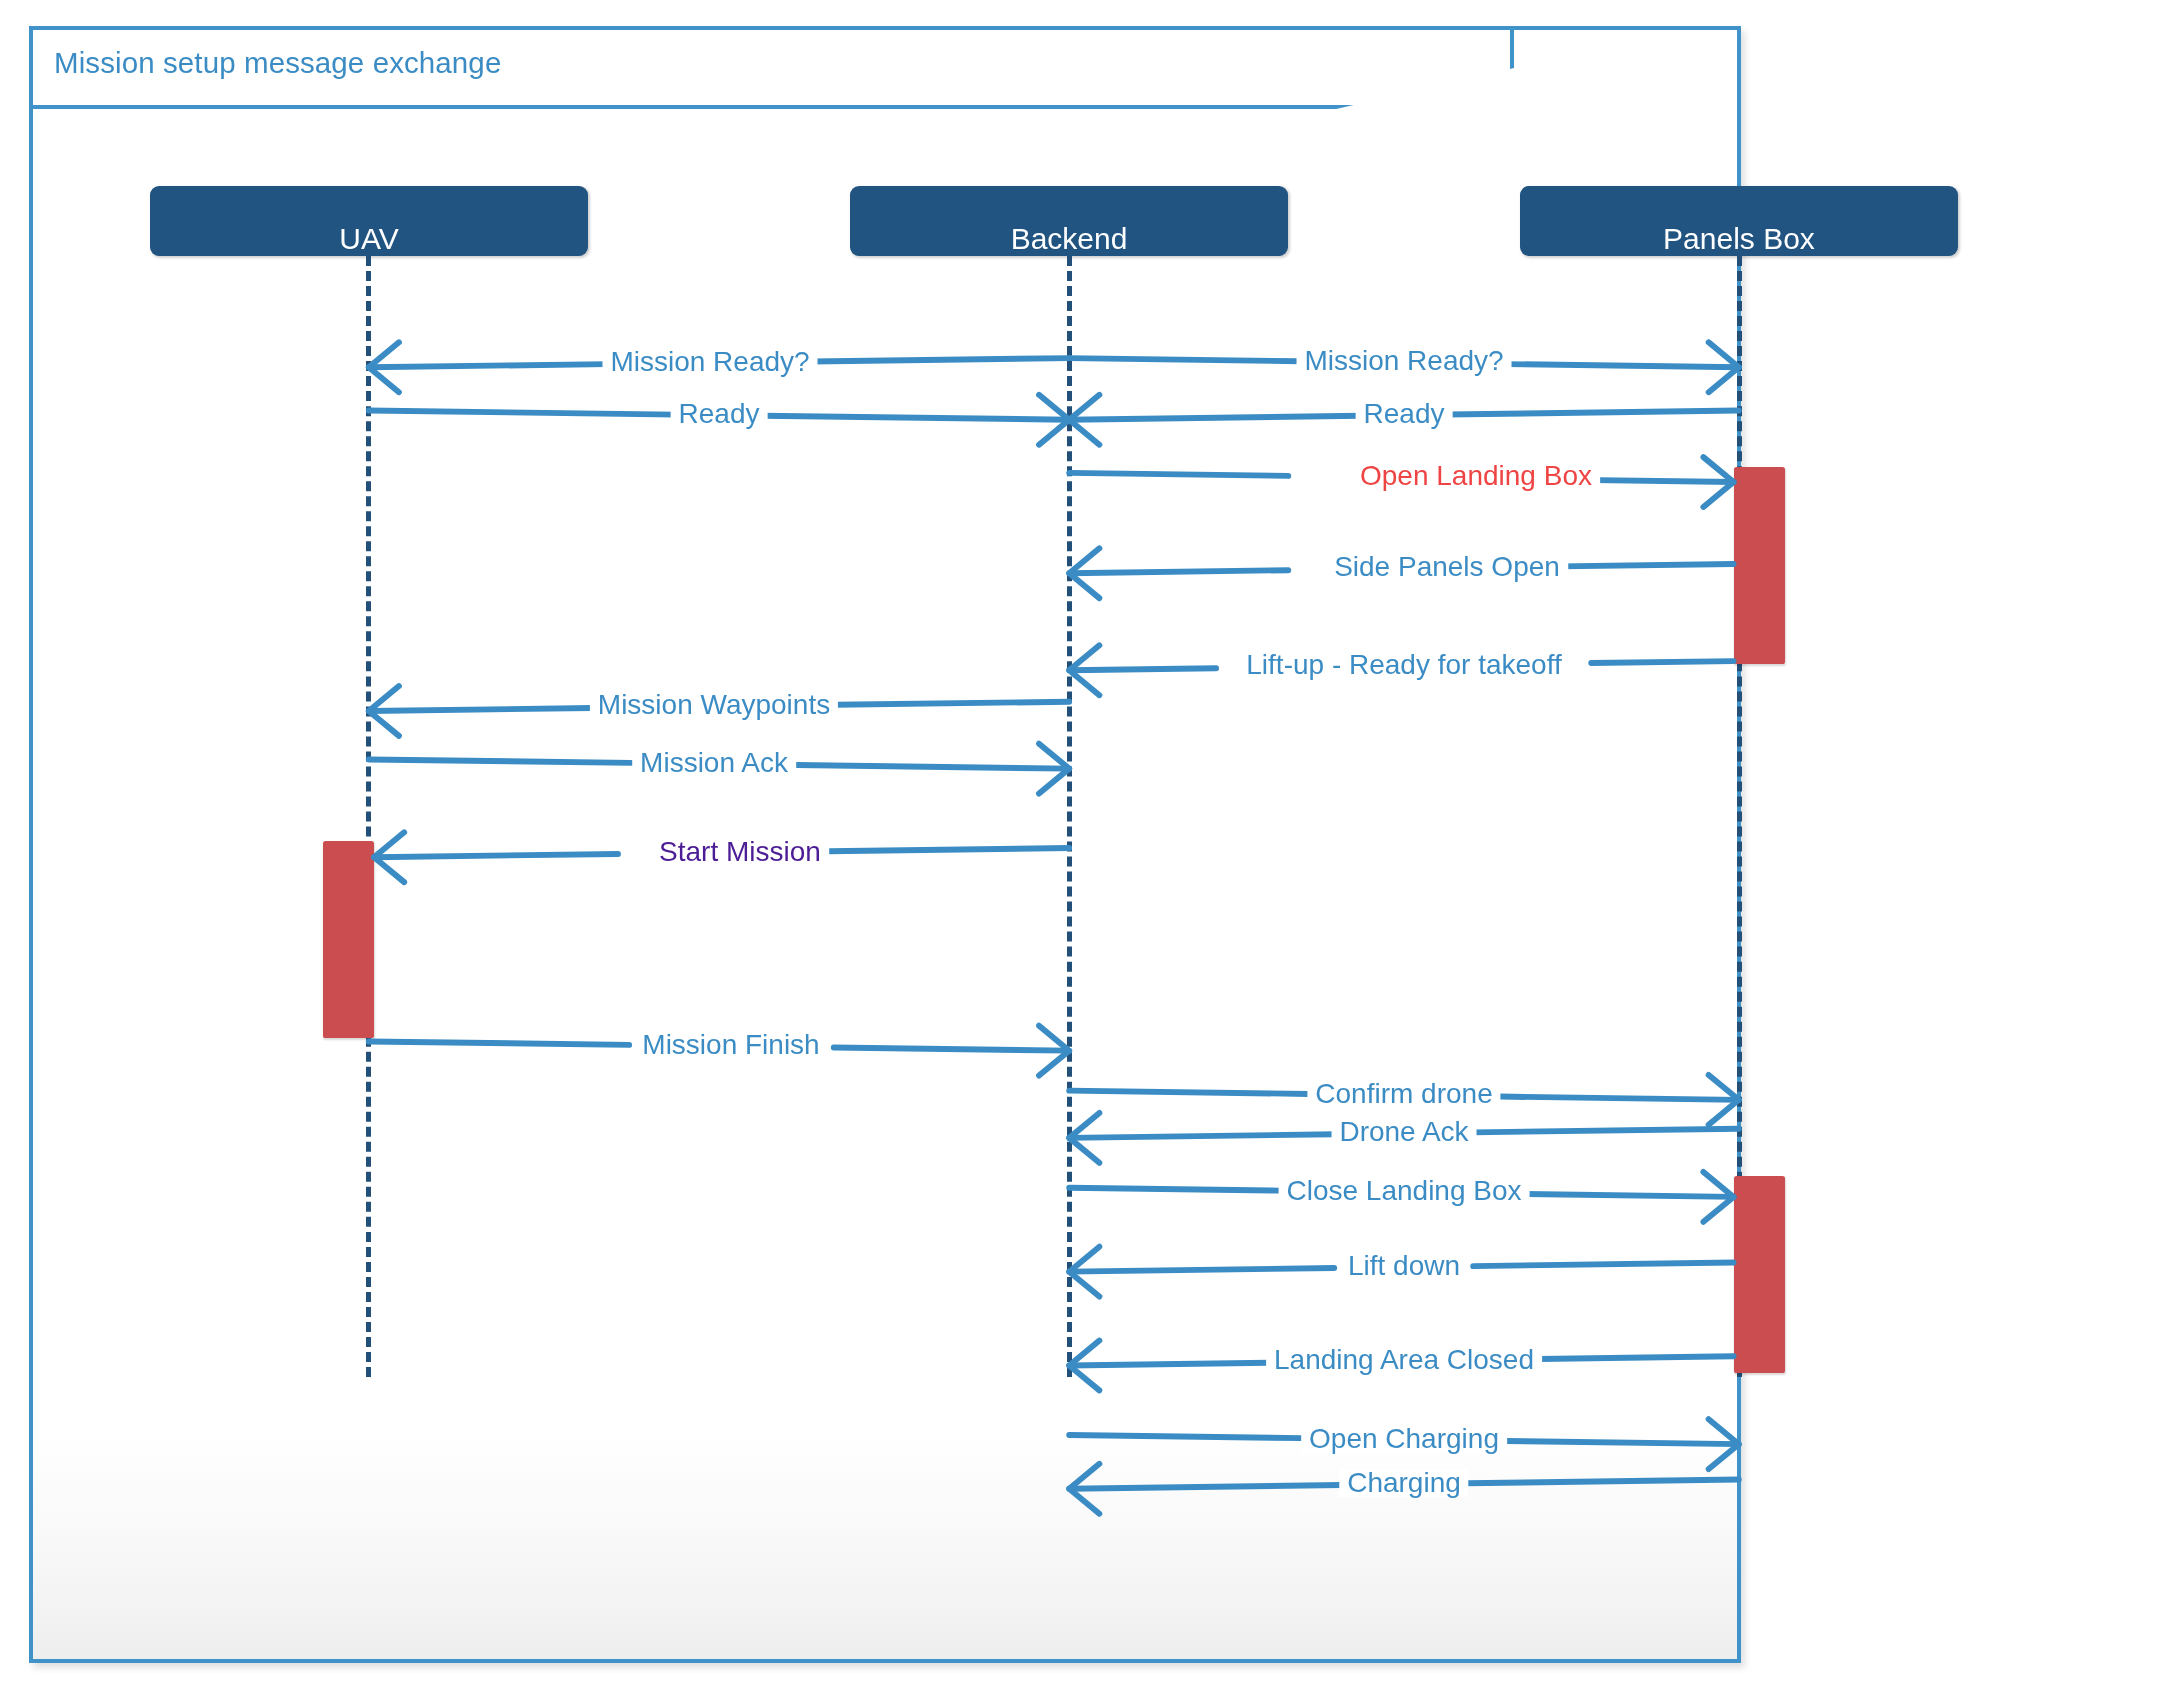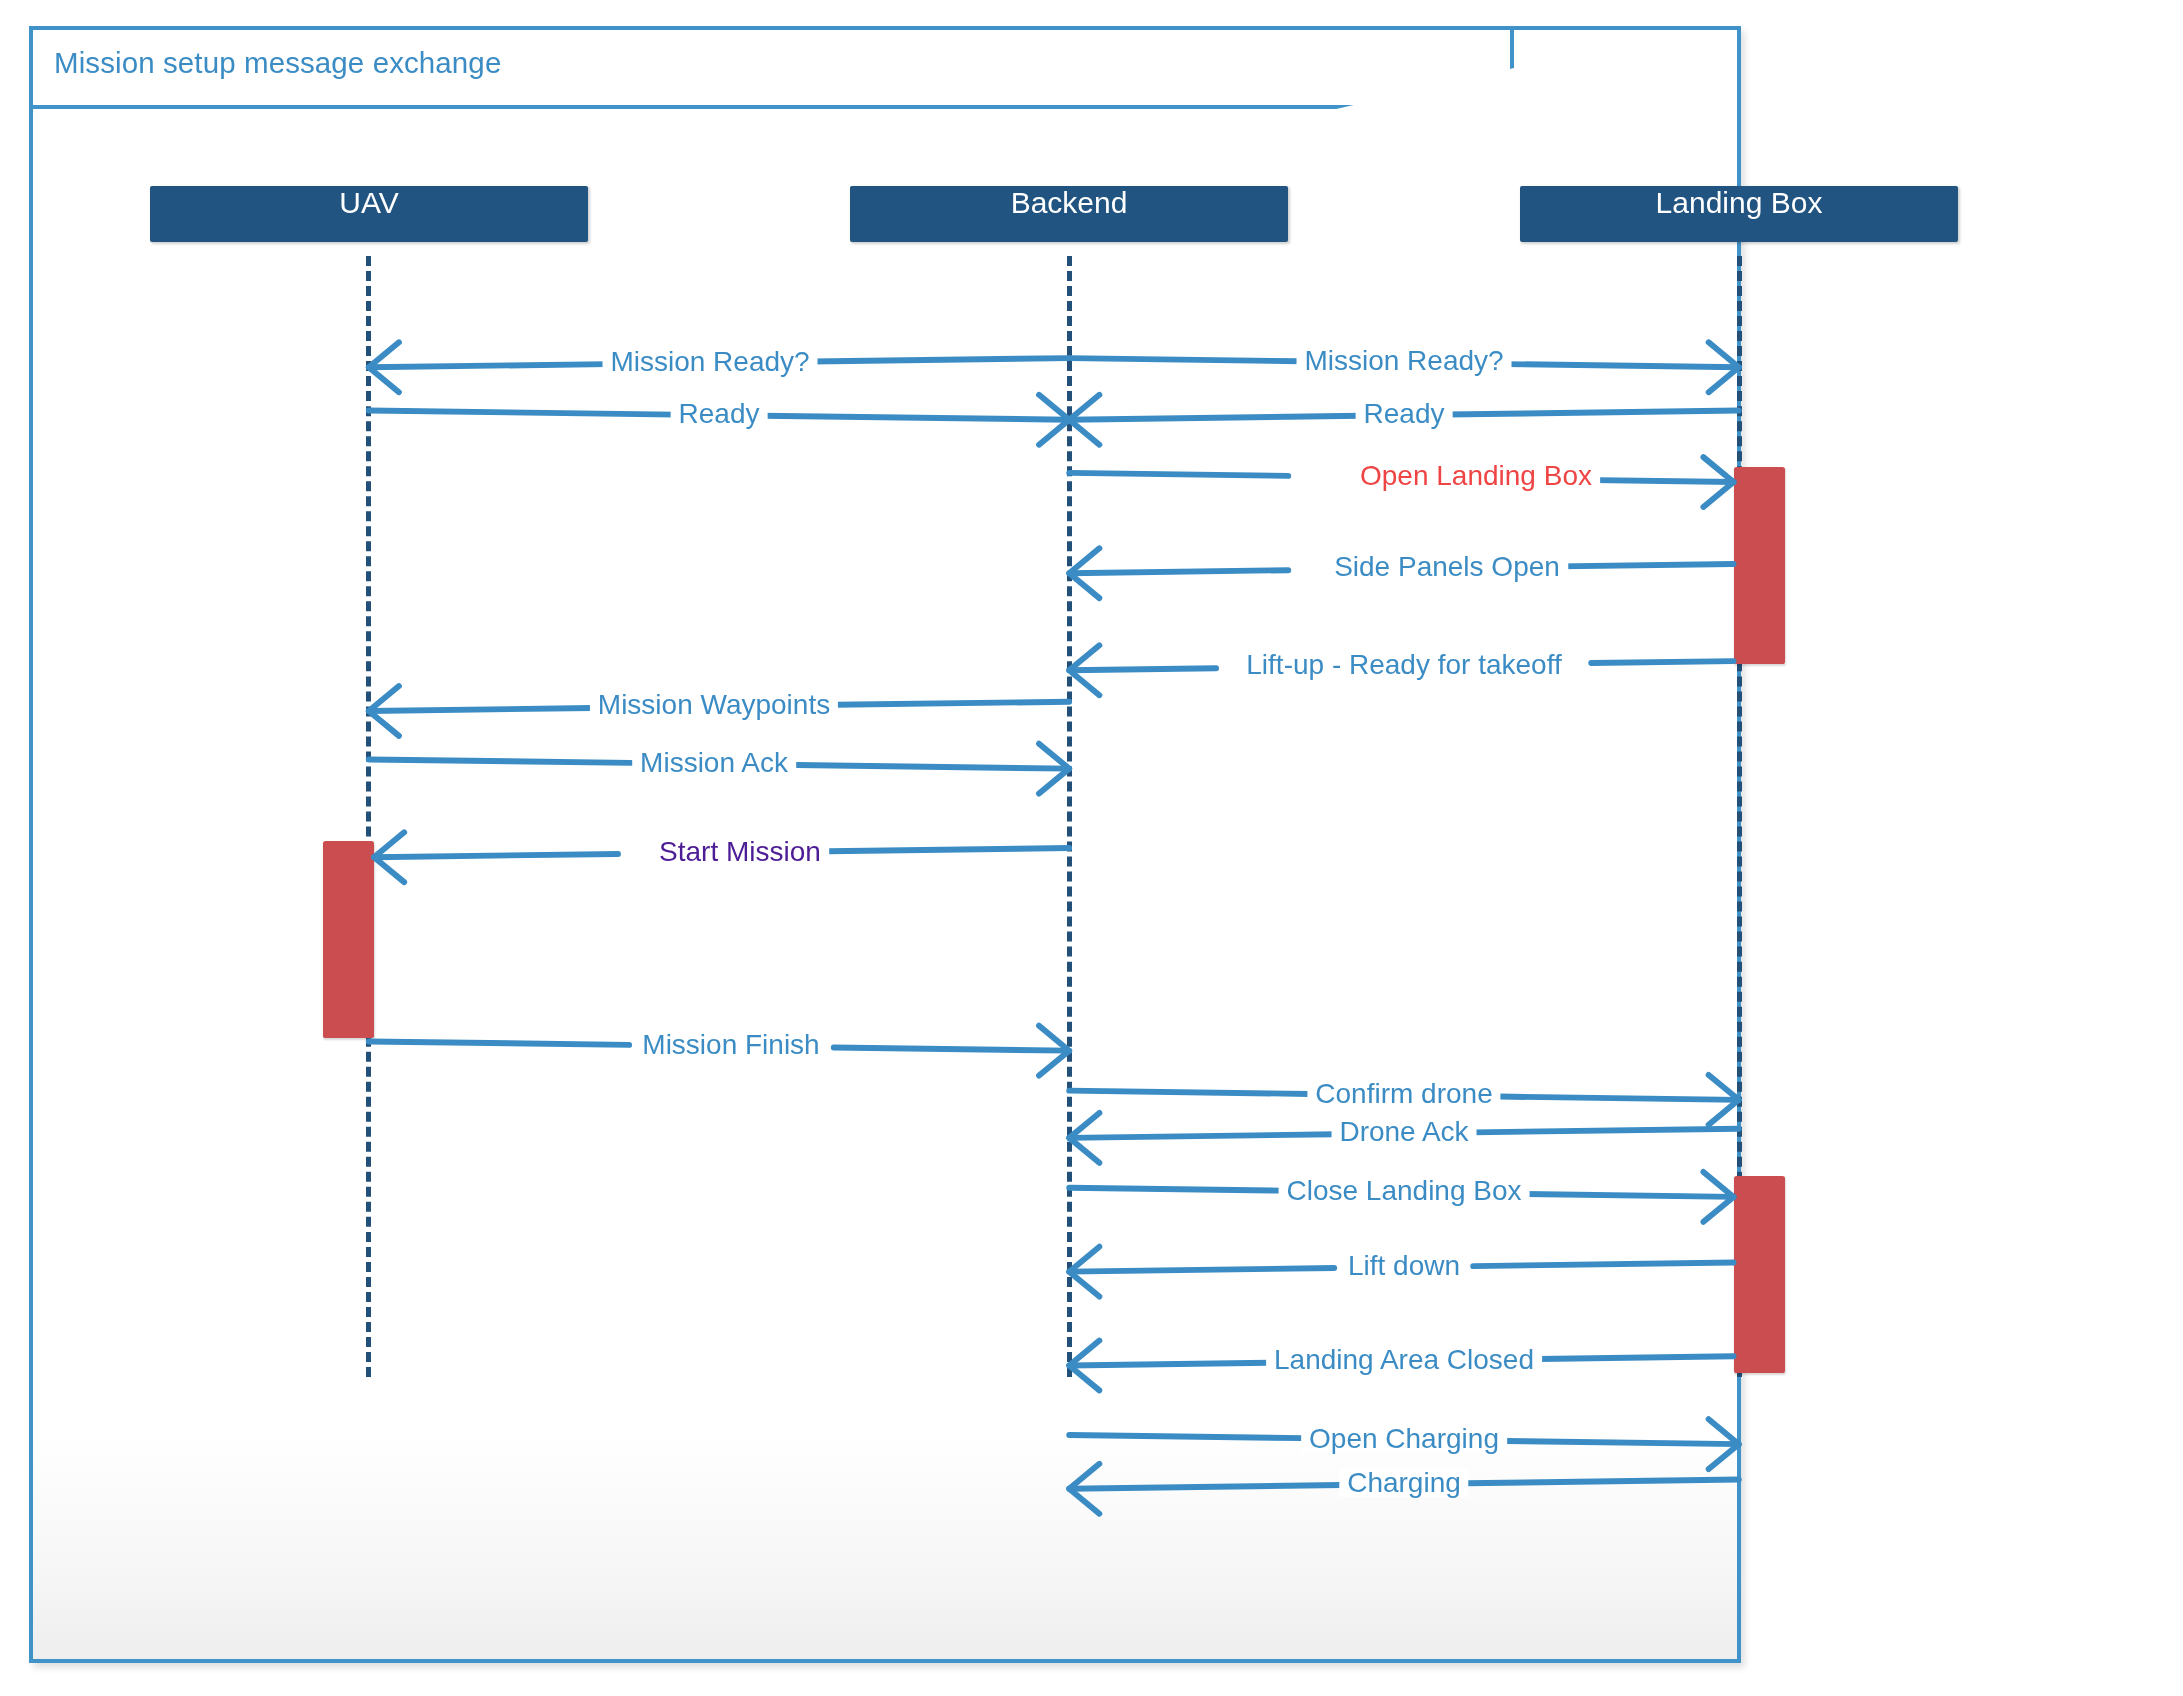--- a/index.html
+++ b/index.html
@@ -48,27 +48,27 @@
     top: 15.7px;
     font-size: 29.5px;
     color: #3b8cc4;
     letter-spacing: 0.1px;
     white-space: nowrap;
   }
 
   
   .participant-head {
     position: absolute;
-    height: 56px;
+    height: 70px;
     background: #215480;
-    border-radius: 2px;
+    border-radius: 9px;
     color: #ffffff;
     font-size: 30px;
     display: flex;
-    align-items: flex-start;
+    align-items: flex-end;
     justify-content: center;
     white-space: nowrap;
     box-shadow: 1.3px 1.3px 2.6px rgba(0,0,0,0.18);
   }
 
   
   .lifeline {
     position: absolute;
     width: 0;
     border-left: 5.9px dashed #235079;
@@ -112,21 +112,21 @@
     <div id="frame-title" style="color: rgb(59, 140, 196);">Mission setup message exchange</div>
   </div>
 
   <div class="participant-head" id="head-uav" style="left: 150px; width: 438px; top: 186px; background: rgb(33, 84, 128); color: rgb(255, 255, 255);">
     <span>UAV</span>
   </div>
   <div class="participant-head" id="head-backend" style="left: 850px; width: 438px; top: 186px; background: rgb(33, 84, 128); color: rgb(255, 255, 255);">
     <span>Backend</span>
   </div>
   <div class="participant-head" id="head-lbox" style="left: 1520px; width: 438px; top: 186px; background: rgb(33, 84, 128); color: rgb(255, 255, 255);">
-    <span>Landing Box</span>
+    <span>Panels Box</span>
   </div>
 
   <div class="lifeline" id="ll-uav" style="left: 366px; border-left-color: rgb(35, 80, 121);"></div>
   <div class="lifeline" id="ll-backend" style="left: 1067px; border-left-color: rgb(35, 80, 121);"></div>
   <div class="lifeline" id="ll-lbox" style="left: 1737px; border-left-color: rgb(35, 80, 121);"></div>
 
   <div class="activation" id="act-lbox-open" style="left: 1734px; top: 467px; width: 51px; height: 197px; background: rgb(203, 77, 79);"></div>
   <div class="activation" id="act-uav-mission" style="left: 323px; top: 841px; width: 51px; height: 197px; background: rgb(203, 77, 79);"></div>
   <div class="activation" id="act-lbox-close" style="left: 1734px; top: 1176px; width: 51px; height: 197px; background: rgb(203, 77, 79);"></div>
 

